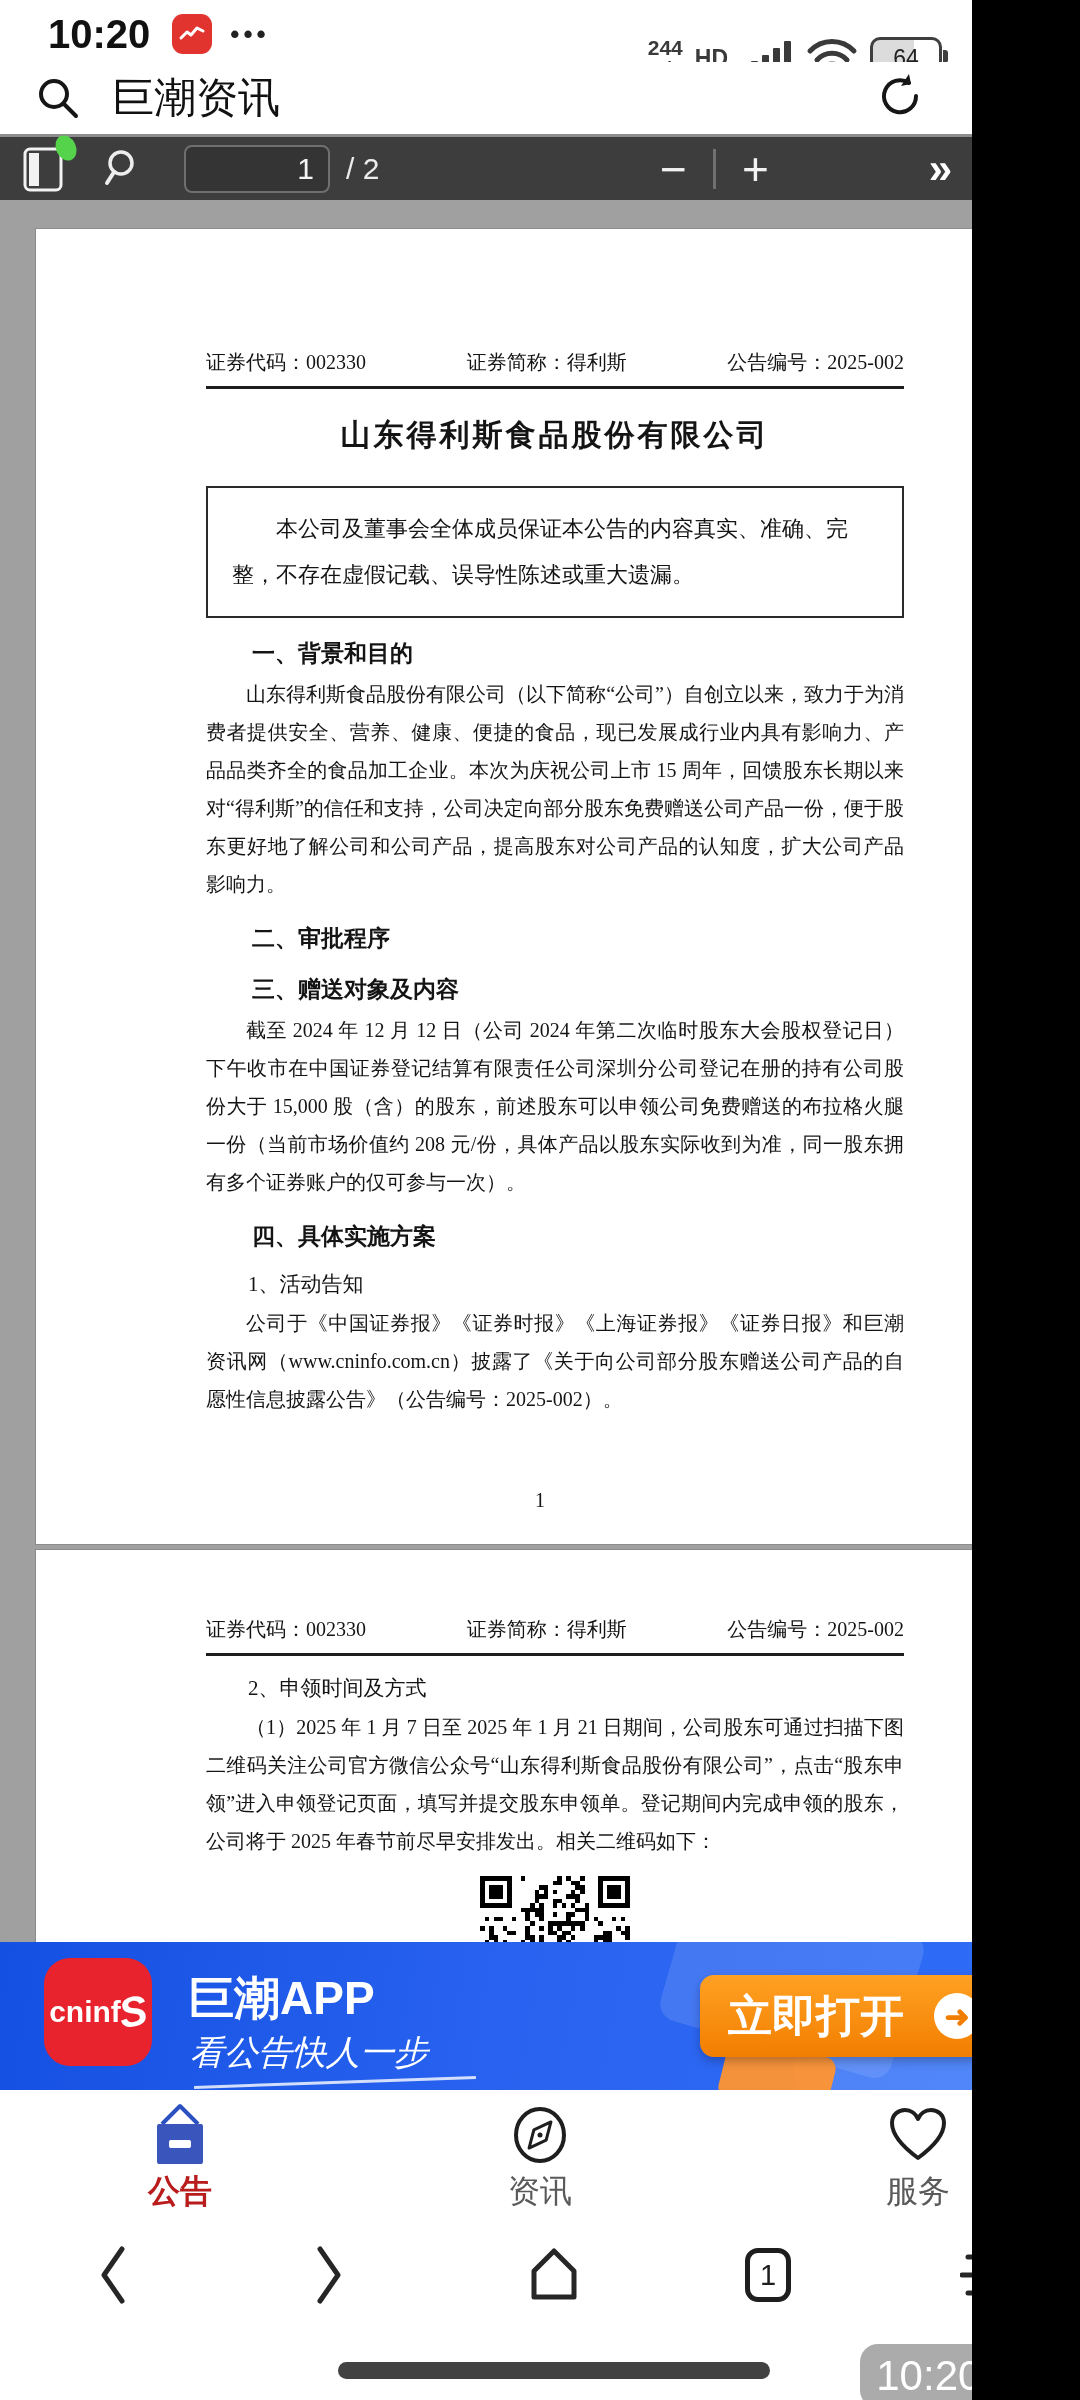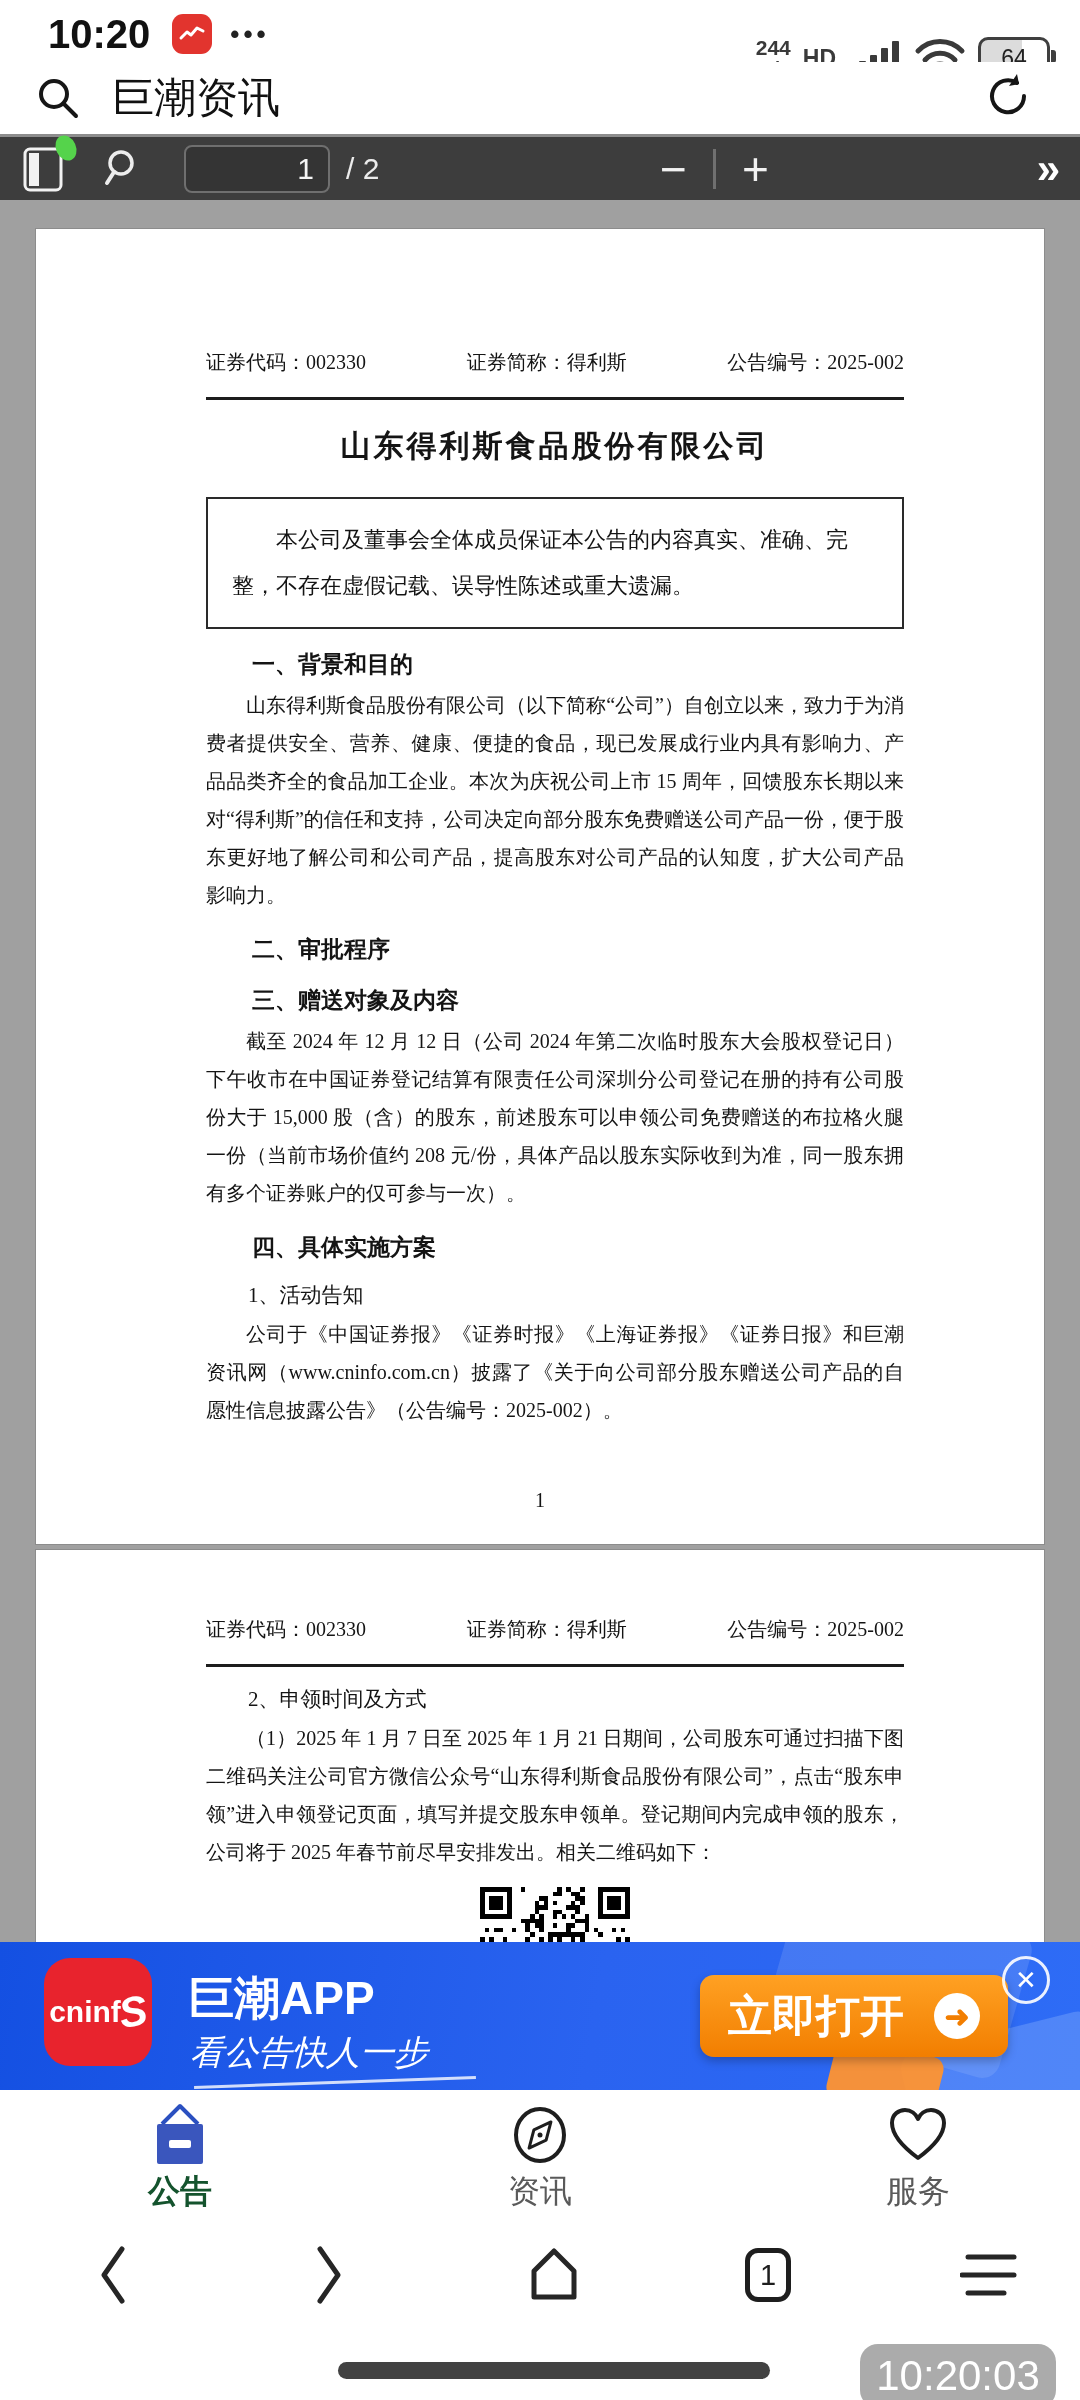--- a/index.html
+++ b/index.html
@@ -1,16 +1,16 @@
 <!DOCTYPE html>
 <html><head>
 <meta charset="utf-8">
 <style>
   html,body{margin:0;padding:0;background:#000;}
-  #screen{position:relative;width:1080px;height:2400px;background:#ffffff;overflow:hidden;
+  #screen{position:relative;width:972px;height:2400px;background:#ffffff;overflow:hidden;
           font-family:"Liberation Sans",sans-serif;color:#1a1a1a;}
 
   
   .status-bar{position:absolute;top:0;left:0;right:0;height:62px;display:flex;align-items:center;
               padding:6px 30px 0 48px;box-sizing:border-box;background:#fff;z-index:30;}
   .sb-time{font-size:40px;font-weight:700;color:#111;}
   .sb-app{width:40px;height:40px;border-radius:11px;background:#e2342e;margin-left:22px;
           display:flex;align-items:center;justify-content:center;}
   .sb-dots{margin-left:18px;font-size:26px;color:#222;letter-spacing:4px;font-weight:700;}
   .sb-right{margin-left:auto;display:flex;align-items:center;gap:12px;margin-top:48px;}
@@ -47,21 +47,21 @@
              color:#fff;font-size:42px;font-weight:700;}
 
   
   .viewer{position:absolute;top:200px;left:0;right:0;bottom:0;background:#a0a0a0;z-index:1;}
   .page{position:absolute;left:35px;width:1010px;background:#fff;border:1px solid #8c8c8c;
         box-sizing:border-box;font-family:"Liberation Serif","DejaVu Serif",serif;color:#141414;}
   .page-1{top:28px;height:1317px;}
   .page-2{top:1349px;height:760px;}
   .page-inner{padding:120px 140px 0 170px;}
   .page-2 .page-inner{padding-top:66px;}
-  .doc-header{display:flex;justify-content:space-between;font-size:20px;padding-bottom:21px;
+  .doc-header{display:flex;justify-content:space-between;font-size:20px;padding-bottom:10px;
               border-bottom:3px solid #1d1d1d;}
   .doc-title{text-align:center;font-size:30px;font-weight:700;margin-top:26px;letter-spacing:3px;}
   .doc-subtitle{text-align:center;font-size:27px;font-weight:700;margin-top:24px;letter-spacing:1px;}
   .notice-box{border:2px solid #2a2a2a;margin-top:30px;padding:18px 24px;font-size:22px;
               line-height:46px;text-indent:2em;}
   .doc-h{font-size:23px;font-weight:700;margin:20px 0 6px;text-indent:2em;
          font-family:"Liberation Sans",sans-serif;}
   .doc-sub{font-size:21px;margin:18px 0 4px;text-indent:2em;}
   .doc-p{font-size:20px;line-height:38px;text-align:justify;text-indent:2em;margin:6px 0;}
   .page-num{position:absolute;bottom:32px;left:0;right:0;text-align:center;font-size:20px;}
@@ -95,21 +95,21 @@
   .ad-close{position:absolute;left:1002px;top:14px;width:48px;height:48px;border-radius:50%;
             border:3px solid rgba(255,255,255,.9);color:#fff;font-size:26px;display:flex;
             align-items:center;justify-content:center;box-sizing:border-box;}
 
   
   .app-nav{position:absolute;top:2090px;left:0;right:0;height:122px;background:#fff;z-index:21;}
   .nav-item{position:absolute;top:10px;width:220px;text-align:center;}
   .nav-item .nav-icon{height:66px;display:flex;align-items:flex-end;justify-content:center;}
   .nav-label{font-size:32px;color:#5a5a5a;margin-top:4px;}
   .nav-announcements{left:70px;} .nav-news{left:430px;} .nav-services{left:808px;}
-  .nav-announcements .nav-label{color:#14532d;font-weight:700;font-family:Liberation Serif, serif;}
+  .nav-announcements .nav-label{color:#b91c1c;font-weight:700;font-family:Liberation Serif, serif;}
 
   
   .browser-bar{position:absolute;top:2212px;left:0;right:0;height:120px;background:#fff;z-index:21;}
   .bb-btn{position:absolute;top:28px;width:70px;height:70px;display:flex;align-items:center;
           justify-content:center;}
   .bb-back{left:77px;} .bb-fwd{left:295px;} .bb-home{left:519px;} .bb-tabs{left:733px;} .bb-menu{left:954px;}
   .tab-box{width:46px;height:54px;border:5px solid #1e1e1e;border-radius:13px;display:flex;
            align-items:center;justify-content:center;font-size:29px;color:#1e1e1e;box-sizing:border-box;}
 
   

